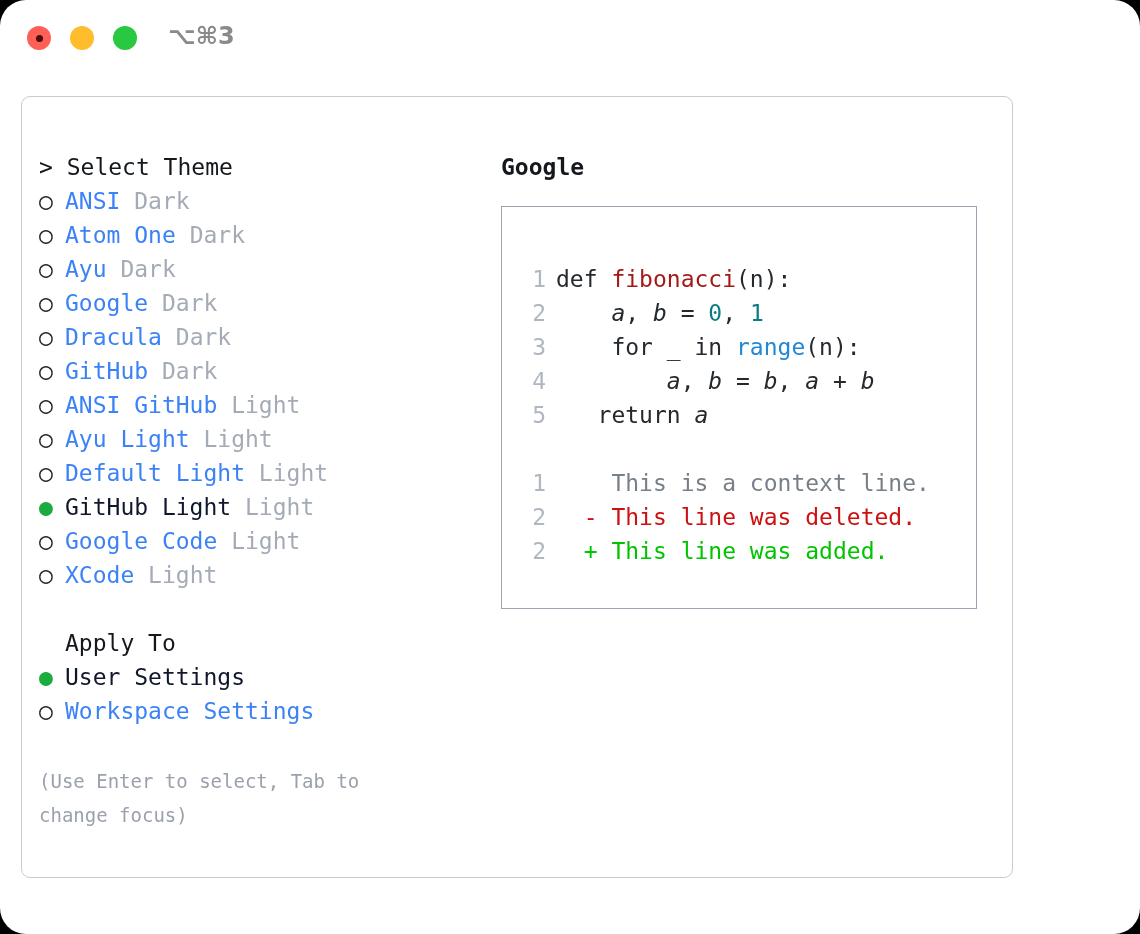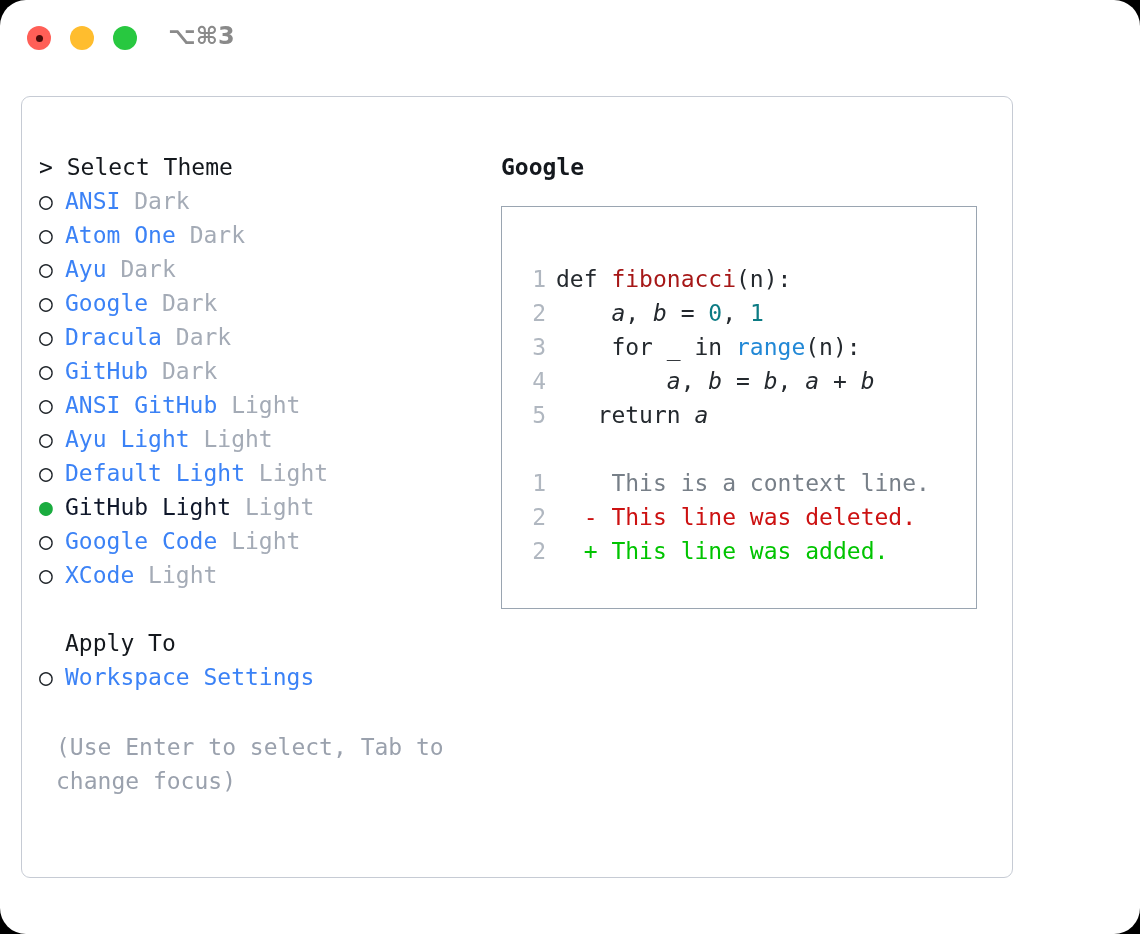--- a/index.html
+++ b/index.html
@@ -110,26 +110,25 @@
   #apply-head {
     font-size: 23px;
     line-height: 34px;
     color: #14181d;
     white-space: pre;
     padding-left: 26px;
   }
   .spacer-sm { height: 34px; }
   .spacer-md { height: 36px; }
   #hint {
-    font-size: 23px;
+    font-size: 19px;
     line-height: 34px;
     color: #9aa1ad;
     width: 400px;
     white-space: pre-wrap;
-    margin-left: 17px;
   }
   
   #right-col {
     position: absolute;
     left: 479px;
     top: 53px;
     width: 490px;
   }
   #preview-title {
     font-size: 23px;
@@ -204,20 +203,21 @@
           <div class="row"><span class="marker">○</span><span class="label">Default Light</span><span class="suffix"> Light</span></div>
           <div class="row selected"><span class="marker">●</span><span class="label">GitHub Light</span><span class="suffix"> Light</span></div>
           <div class="row"><span class="marker">○</span><span class="label">Google Code</span><span class="suffix"> Light</span></div>
           <div class="row"><span class="marker">○</span><span class="label">XCode</span><span class="suffix"> Light</span></div>
         </div>
 
       <div class="spacer-sm"></div>
 
       <div id="apply-head">Apply To</div>
       <div id="apply-items">
+          <div class="row selected"><span class="marker">●</span><span class="label">User Settings</span></div>
           <div class="row"><span class="marker">○</span><span class="label">Workspace Settings</span></div>
         </div>
 
       <div class="spacer-md"></div>
 
       <div id="hint">(Use Enter to select, Tab to change focus)</div>
     </div>
 
     <div id="right-col">
       <div id="preview-title">Google</div>

